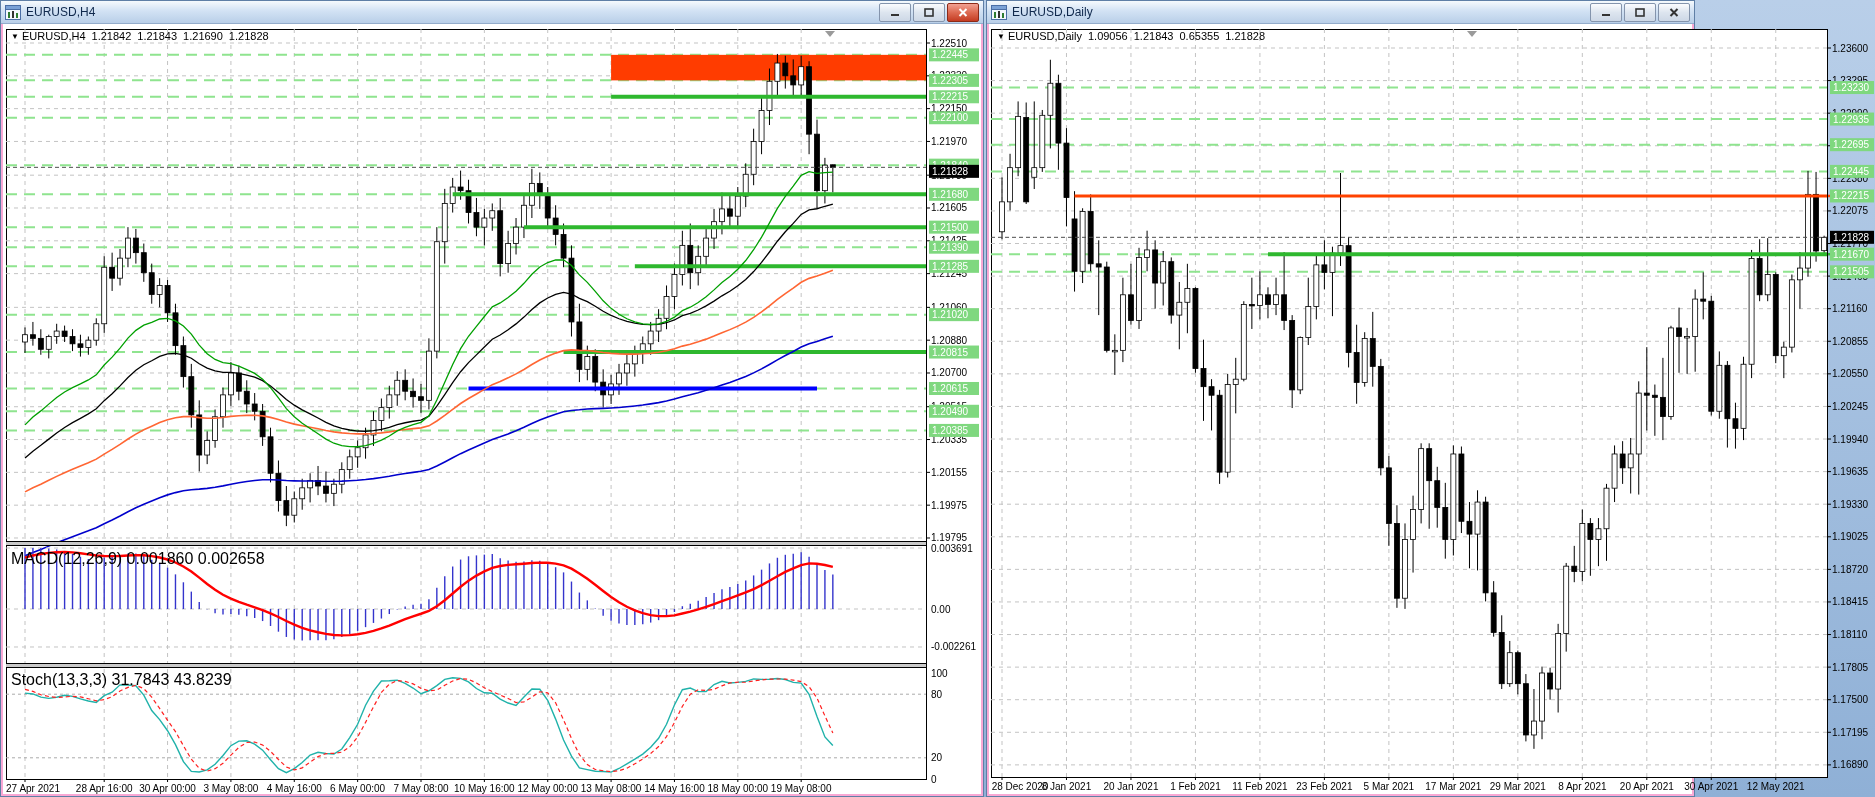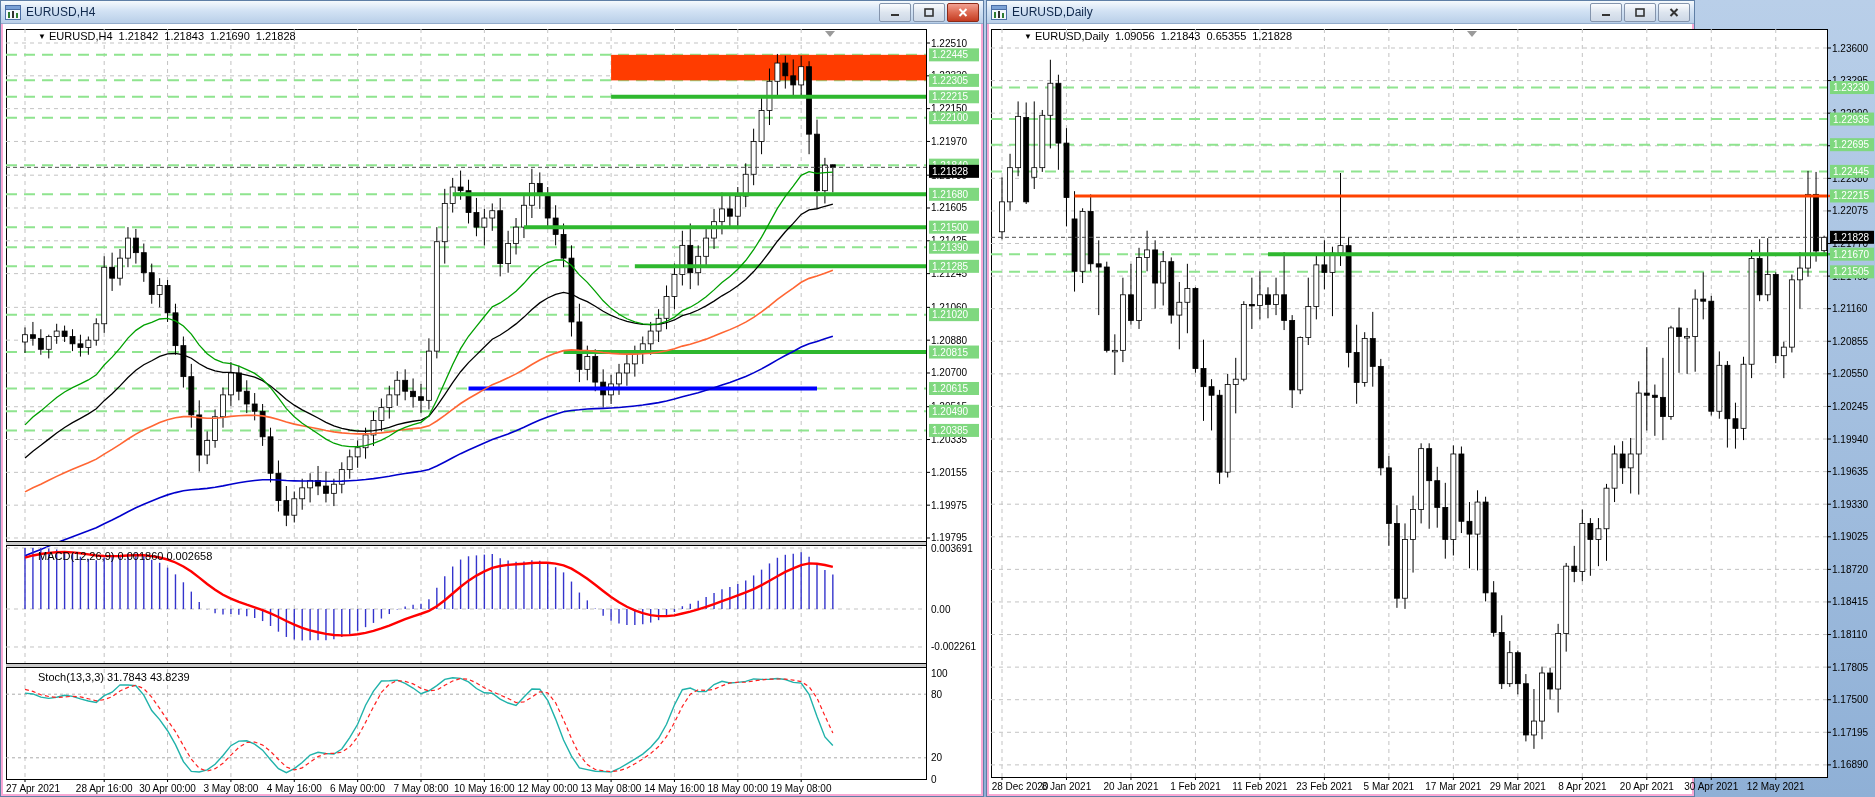--- a/index.html
+++ b/index.html
@@ -7,21 +7,21 @@
   .mdi{position:relative;width:1875px;height:797px;}
   .win{position:absolute;top:0;height:797px;background:#f9a8d4;border:1px solid #5f7fa6;box-sizing:border-box;}
   .titlebar{height:22px;display:flex;align-items:center;gap:5px;padding:0 4px;background:linear-gradient(#f6fafd,#d2e2f4 45%,#b9cfe8);border-bottom:1px solid #93accb;}
   .titlebar .title{font-size:12px;color:#10294d;white-space:nowrap;flex:1 1 auto;}
   .winbtns{display:flex;gap:2px;}
   .wbtn{width:30px;height:17px;border:1px solid #8494ac;border-radius:2px;background:linear-gradient(#fbfcfe,#dde5ef 50%,#cdd8e6);display:flex;align-items:center;justify-content:center;}
   .wbtn.close-red{background:linear-gradient(#f2a192,#dd6a52 50%,#c43c22);border-color:#8c2a18;}
   .chart-ico{width:16px;height:15px;display:inline-block;}
   .client{position:absolute;left:2px;right:2px;top:23px;bottom:2px;background:#fff;}
   svg{position:absolute;left:0;top:0;font-family:"Liberation Sans",sans-serif;}
-  .overlay-text{position:absolute;font-size:11px;color:#000;white-space:nowrap;z-index:5;margin-left:27px;}
+  .overlay-text{position:absolute;font-size:11px;color:#000;white-space:nowrap;z-index:5;}
   .overlay-text .caret{font-size:8px;position:relative;top:-1px;}
   .ohlc-vals span{margin-left:6px;}
 </style>
 </head>
 <body>
 
 <div class="mdi">
 
   <section class="win" style="left:0;width:984px;">
     <header class="titlebar">
@@ -528,24 +528,24 @@
           <line x1="734.8" y1="755" x2="734.8" y2="758" stroke="#000"></line>
           <text x="734.8" y="768" font-size="10" text-anchor="middle" fill="#000">18 May 00:00</text>
           <line x1="798.16" y1="755" x2="798.16" y2="758" stroke="#000"></line>
           <text x="798.16" y="768" font-size="10" text-anchor="middle" fill="#000">19 May 08:00</text>
           <polygon points="822,7 832,7 827,13" fill="#9a9a9a"></polygon>
         </svg>
       <div class="overlay-text" style="left:8px;top:6px;">
         <span class="caret">▼</span>
         <span>EURUSD,H4</span><span class="ohlc-vals"><span>1.21842</span><span>1.21843</span><span>1.21690</span><span>1.21828</span></span>
       </div>
-      <div class="overlay-text" style="left:8px;top:526px;font-size:11px;">
+      <div class="overlay-text" style="left:8px;top:526px;font-size:16px;">
         <span>MACD(12,26,9)</span>&nbsp;<span>0.001860 0.002658</span>
       </div>
-      <div class="overlay-text" style="left:8px;top:647px;font-size:11px;">
+      <div class="overlay-text" style="left:8px;top:647px;font-size:16px;">
         <span>Stoch(13,3,3)</span>&nbsp;<span>31.7843 43.8239</span>
       </div>
     </div>
   </section>
 
   <section class="win" style="left:986px;width:709px;">
     <header class="titlebar">
       <span class="chart-ico">
         <svg width="16" height="15" viewBox="0 0 16 15" style="position:static">
           <rect x="0.5" y="0.5" width="15" height="14" fill="#f4f8ff" stroke="#4a6ea5"></rect>

